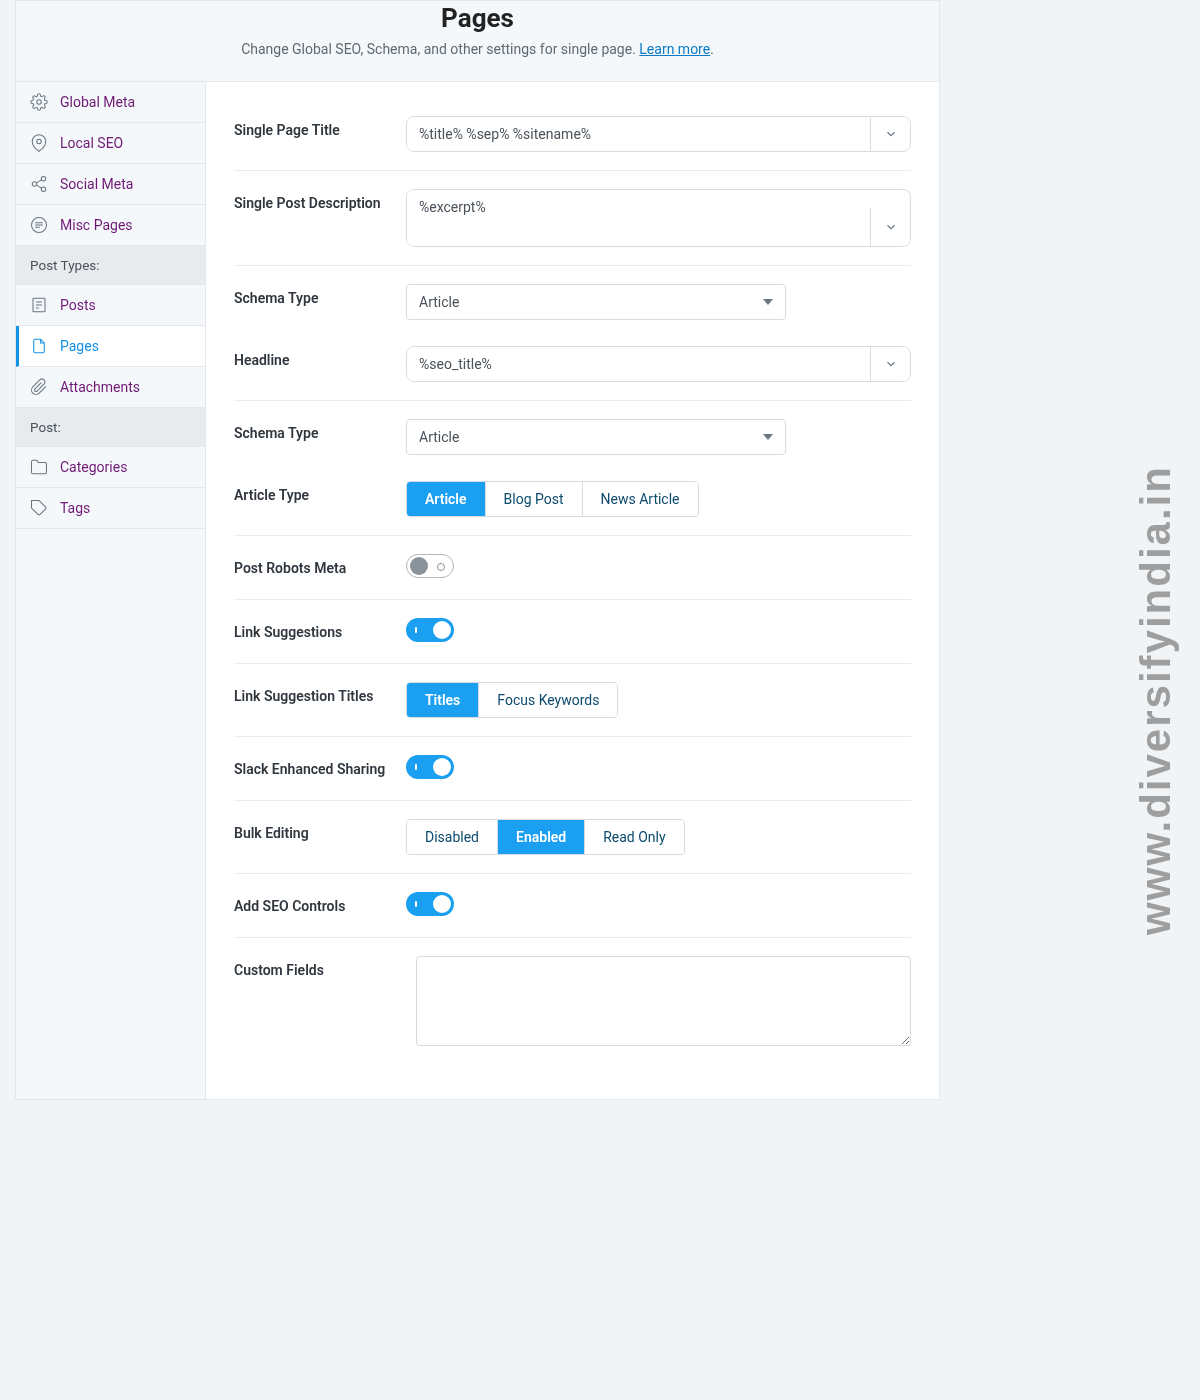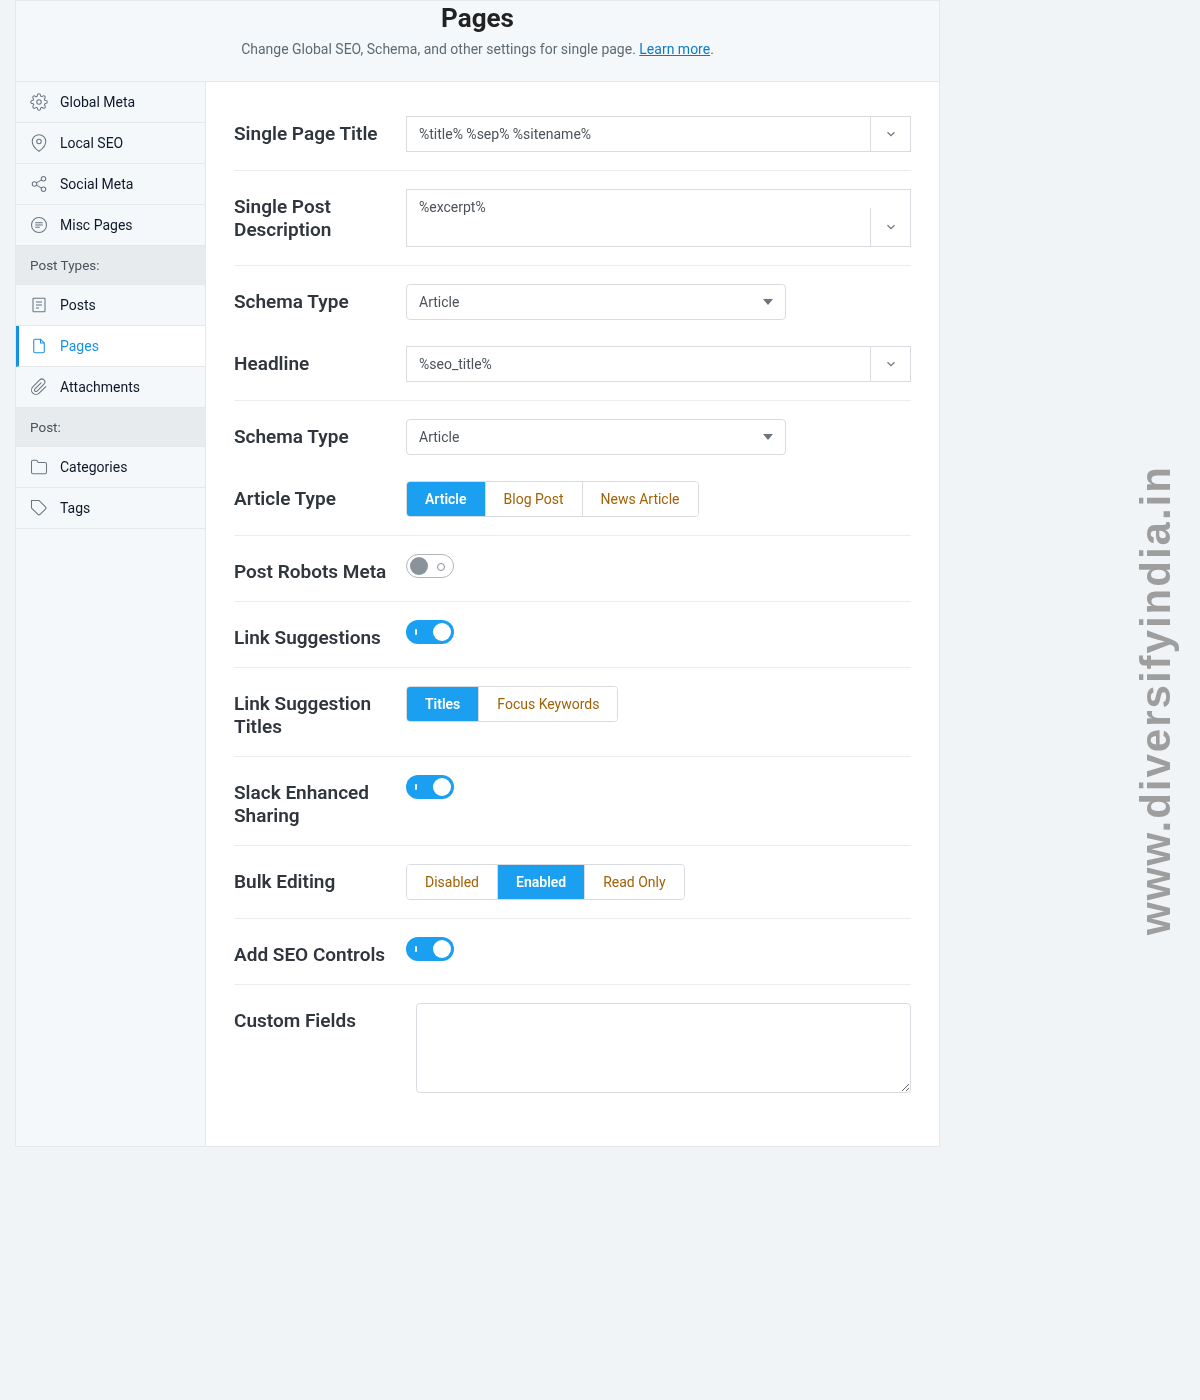--- a/index.html
+++ b/index.html
@@ -7,39 +7,39 @@
 .page { width: 1200px; min-height: 1400px; background: #f1f4f7; position: relative; }
 .watermark { position: absolute; right: 20px; top: 50%; transform: translateY(-50%) rotate(180deg); writing-mode: vertical-rl; font-size: 42px; font-weight: 700; color: #9e9e9e; letter-spacing: 2px; font-family: Arial, sans-serif; pointer-events: none; }
 .panel { position: absolute; left: 15px; top: 0; width: 925px; background: #fff; border: 1px solid #e5e7ea; }
 .hero { background: #f4f8fb; padding: 0 24px 24px; text-align: center; border-bottom: 1px solid #e5e7ea; }
 .hero h1 { font-size: 26px; font-weight: 700; color: #222; padding-top: 2px; }
 .hero p { color: #606a73; margin-top: 8px; font-size: 14px; }
 .hero a { color: #0b7bc7; }
 .body { display: flex; }
 .sidebar { width: 190px; border-right: 1px solid #e5e7ea; background: #f4f8fb; }
 .content { flex: 1; padding: 16px 28px 32px; }
-.side-item { display: flex; align-items: center; gap: 12px; padding: 11px 14px; border-bottom: 1px solid #e5e7ea; color: #0f172a; cursor: pointer; font-size: 14px; }
+.side-item { display: flex; align-items: center; gap: 12px; padding: 11px 14px; border-bottom: 1px solid #e5e7ea; color: #701a75; cursor: pointer; font-size: 14px; }
 .side-item.active { color: #1592e6; background: #fff; border-left: 3px solid #1592e6; padding-left: 11px; }
 .side-header { padding: 11px 14px; background: #e8ebee; color: #4a525a; font-size: 13.5px; border-bottom: 1px solid #e5e7ea; }
 .icon { width: 18px; height: 18px; display: inline-flex; align-items: center; justify-content: center; flex-shrink: 0; }
 .icon svg { width: 18px; height: 18px; stroke: #6b7680; fill: none; stroke-width: 1.4; }
 .side-item.active .icon svg { stroke: #1592e6; }
 .row { display: flex; align-items: flex-start; padding: 18px 0; border-bottom: 1px solid #ececec; }
 .row:last-child { border-bottom: none; gap: 10px; }
-.label { width: 172px; font-weight: 600; color: #2f363d; flex-shrink: 0; padding-top: 6px; font-size: 19px; }
+.label { width: 172px; font-weight: 600; color: #2f363d; flex-shrink: 0; padding-top: 6px; font-size: 14px; }
 .ctrl { flex: 1; }
-.input-wrap { display: flex; border: 1px solid #d8dce0; border-radius: 0; overflow: hidden; }
+.input-wrap { display: flex; border: 1px solid #d8dce0; border-radius: 8px; overflow: hidden; }
 .input-wrap input, .input-wrap .ta { flex: 1; padding: 9px 12px; border: none; font-size: 14px; color: #4a525a; outline: none; font-family: inherit; }
 .input-wrap .ta { min-height: 56px; resize: none; }
 .drop-btn { width: 40px; display: flex; align-items: center; justify-content: center; border-left: 1px solid #d8dce0; background: #fff; cursor: pointer; }
 .drop-btn svg { width: 14px; height: 14px; stroke: #6b7680; fill: none; stroke-width: 2; }
 .select { display: flex; align-items: center; justify-content: space-between; border: 1px solid #d8dce0; border-radius: 4px; padding: 9px 12px; max-width: 380px; cursor: pointer; background: #fff; color: #4a525a; }
 .select svg { width: 10px; height: 10px; fill: #6b7680; }
 .btn-group { display: inline-flex; border: 1px solid #d8dce0; border-radius: 4px; overflow: hidden; }
-.btn { padding: 9px 18px; background: #fff; cursor: pointer; font-size: 14px; color: #a16207; border-right: 1px solid #d8dce0; }
+.btn { padding: 9px 18px; background: #fff; cursor: pointer; font-size: 14px; color: #0c4a6e; border-right: 1px solid #d8dce0; }
 .btn:last-child { border-right: none; }
 .btn.active { background: #1b9ff0; color: #fff; font-weight: 600; }
 .toggle { width: 48px; height: 24px; border-radius: 12px; position: relative; cursor: pointer; display: inline-block; }
 .toggle .knob { width: 18px; height: 18px; border-radius: 50%; background: #fff; position: absolute; top: 3px; transition: left .2s; }
 .toggle.on { background: #1b9ff0; }
 .toggle.on .knob { left: 27px; }
 .toggle.on::before { content: ''; position: absolute; left: 9px; top: 9px; width: 2px; height: 6px; background: #fff; border-radius: 1px; }
 .toggle.off { background: #fff; border: 1px solid #b0b6bc; }
 .toggle.off .knob { left: 3px; top: 2px; background: #8a929a; }
 .toggle.off::after { content: ''; position: absolute; right: 8px; top: 8px; width: 6px; height: 6px; border: 1.5px solid #8a929a; border-radius: 50%; }

